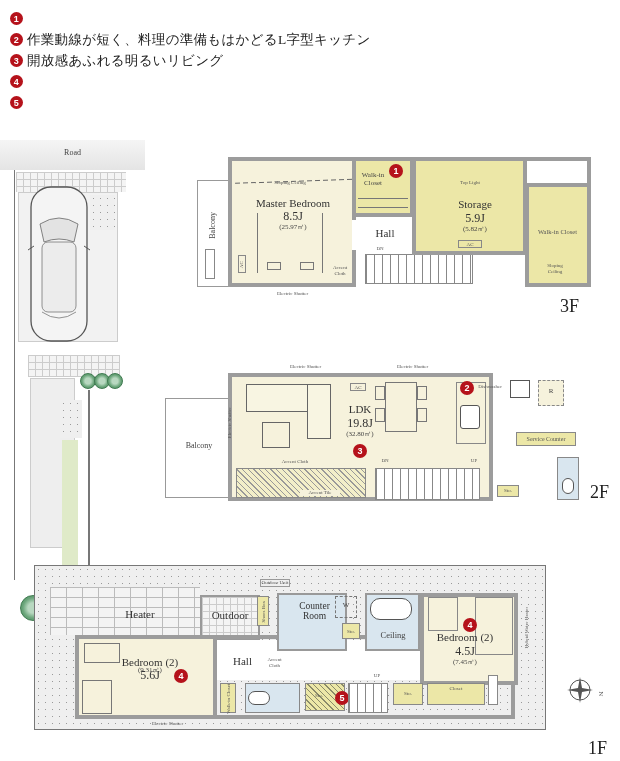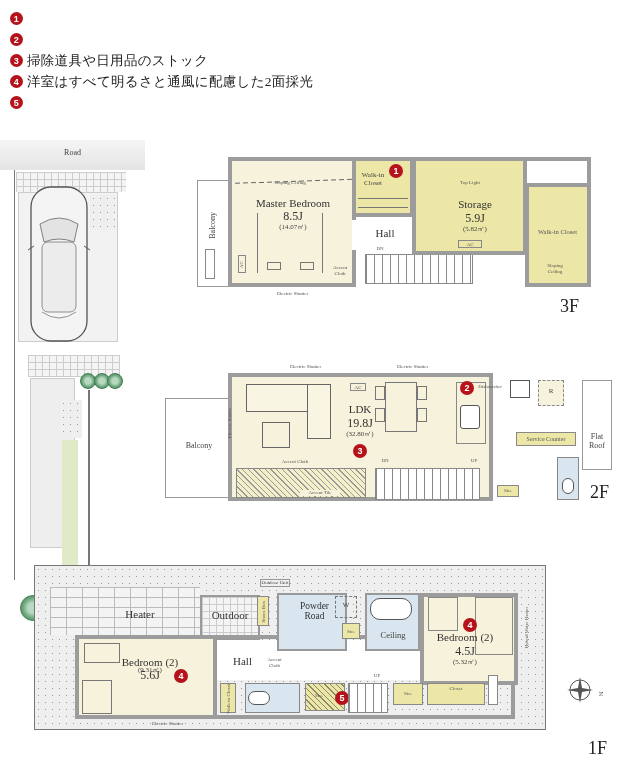--- a/index.html
+++ b/index.html
@@ -38,28 +38,28 @@
 </style>
 </head>
 <body>
 
 <div class="features">
   <div class="feature">
       <span class="num">1</span>
     </div>
   <div class="feature">
       <span class="num">2</span>
+      <span>作業動線が短く、料理の準備もはかどるL字型キッチン</span>
     </div>
   <div class="feature">
       <span class="num">3</span>
-      <span>掃除道具や日用品のストック</span>
+      <span>開放感あふれる明るいリビング</span>
     </div>
   <div class="feature">
       <span class="num">4</span>
-      <span>洋室はすべて明るさと通風に配慮した2面採光</span>
     </div>
   <div class="feature">
       <span class="num">5</span>
     </div>
 </div>
 
 <div class="abs" style="left:0;top:140px;width:145px;height:30px;background:linear-gradient(#f5f5f5,#e4e4e4);">
   <div class="lbl small" style="left:0;top:9px;width:145px;font-size:8px;">Road</div>
 </div>
 <div class="abs" style="left:14px;top:170px;width:125px;height:410px;border-left:1.5px solid #777;"></div>
@@ -92,21 +92,21 @@
   <div class="abs" style="left:7px;top:30px;width:35px;height:107px;border:1.5px solid #999;background:#fff;">
     <div class="lbl small" style="left:-20px;top:40px;width:70px;transform:rotate(-90deg);font-size:8px;">Balcony</div>
     <div class="abs" style="left:7px;top:68px;width:10px;height:30px;border:1px solid #888;"></div>
   </div>
 
   <div class="wall cream" style="left:38px;top:7px;width:128px;height:130px;"></div>
   <div class="lbl tiny" style="left:70px;top:30px;width:60px;">Sloping Ceiling</div>
   <div class="line" style="left:45px;top:28px;width:275px;height:1px;background:repeating-linear-gradient(90deg,#666 0 5px,transparent 5px 8px);transform:rotate(-2deg);"></div>
   <div class="lbl room-name" style="left:48px;top:47px;width:110px;">Master Bedroom</div>
   <div class="lbl room-j" style="left:48px;top:60px;width:110px;">8.5J</div>
-  <div class="lbl room-m" style="left:48px;top:74px;width:110px;">(14.07㎡)</div>
+  <div class="lbl room-m" style="left:48px;top:74px;width:110px;">(25.97㎡)</div>
 
   <div class="abs" style="left:67px;top:63px;width:66px;height:60px;border-left:1px solid #777;border-right:1px solid #777;"></div>
   <div class="abs" style="left:77px;top:112px;width:14px;height:8px;border:1px solid #777;"></div>
   <div class="abs" style="left:110px;top:112px;width:14px;height:8px;border:1px solid #777;"></div>
   <div class="abs" style="left:48px;top:105px;width:8px;height:18px;border:1px solid #888;">
       <div class="lbl tiny" style="left:-5px;top:6px;width:16px;transform:rotate(-90deg);">AC</div>
     </div>
   <div class="lbl tiny" style="left:137px;top:115px;width:26px;">Accent Cloth</div>
   <div class="lbl tiny" style="left:75px;top:141px;width:55px;">Electric Shutter</div>
 
@@ -183,23 +183,20 @@
   <div class="badge" style="left:300px;top:21px;">2</div>
   <div class="lbl tiny" style="left:315px;top:24px;width:30px;">Dishwasher</div>
   <div class="abs" style="left:350px;top:20px;width:20px;height:18px;border:1.5px solid #555;background:#fff;"></div>
   <div class="abs" style="left:378px;top:20px;width:26px;height:26px;border:1.5px dashed #888;background:#f6f2dc;">
     <div class="lbl small" style="left:0;top:7px;width:24px;">R</div>
   </div>
   <div class="abs yellow" style="left:356px;top:72px;width:60px;height:14px;border:1.5px solid #888;">
     <div class="lbl tiny" style="left:0;top:3px;width:58px;font-size:6px;">Service Counter</div>
   </div>
 
-  <div class="abs" style="left:422px;top:20px;width:30px;height:90px;border:1.5px solid #999;background:#fff;">
-    <div class="lbl small" style="left:0;top:52px;width:28px;font-size:8px;">Flat Roof</div>
-  </div>
 
   <div class="abs blue" style="left:397px;top:97px;width:22px;height:43px;border:1.5px solid #888;"></div>
   <div class="abs" style="left:402px;top:118px;width:12px;height:16px;border:1px solid #555;border-radius:6px;background:#fff;"></div>
   <div class="abs yellow" style="left:337px;top:125px;width:22px;height:12px;border:1px solid #888;">
     <div class="lbl tiny" style="left:0;top:2px;width:20px;">Sto.</div>
   </div>
   <div class="floor-label" style="left:430px;top:122px;">2F</div>
 </div>
 
 <div class="abs" style="left:30px;top:565px;width:590px;height:196px;">
@@ -232,39 +229,39 @@
   <div class="lbl tiny" style="left:232px;top:92px;width:25px;">Accent Cloth</div>
 
   <div class="abs yellow" style="left:190px;top:118px;width:16px;height:30px;border:1px solid #888;">
     <div class="lbl tiny" style="left:-10px;top:12px;width:36px;transform:rotate(-90deg);">Walk-in Closet</div>
   </div>
 
   <div class="abs blue" style="left:215px;top:118px;width:55px;height:30px;border:1.5px solid #888;"></div>
   <div class="abs" style="left:218px;top:126px;width:22px;height:14px;border:1px solid #555;border-radius:7px;background:#fff;"></div>
 
   <div class="abs blue" style="left:247px;top:28px;width:70px;height:58px;border:2px solid #999;"></div>
-  <div class="lbl room-name" style="left:262px;top:36px;width:45px;font-size:9.5px;">Powder Road</div>
+  <div class="lbl room-name" style="left:262px;top:36px;width:45px;font-size:9.5px;">Counter Room</div>
   <div class="abs" style="left:305px;top:31px;width:22px;height:22px;border:1px dashed #777;">
     <div class="lbl small" style="left:0;top:5px;width:20px;">W</div>
   </div>
   <div class="abs yellow" style="left:312px;top:58px;width:18px;height:16px;border:1px solid #888;">
     <div class="lbl tiny" style="left:0;top:5px;width:16px;">Sto.</div>
   </div>
 
   <div class="abs blue" style="left:335px;top:28px;width:55px;height:58px;border:2px solid #999;"></div>
   <div class="abs" style="left:340px;top:33px;width:42px;height:22px;border:1.5px solid #555;border-radius:10px;background:#fff;"></div>
   <div class="lbl small" style="left:338px;top:66px;width:50px;font-size:8.5px;">Ceiling</div>
 
   <div class="wall cream" style="left:390px;top:28px;width:98px;height:92px;"></div>
   <div class="abs" style="left:445px;top:32px;width:38px;height:58px;border:1px solid #888;"></div>
   <div class="abs" style="left:398px;top:32px;width:30px;height:34px;border:1px solid #888;"></div>
   <div class="badge" style="left:433px;top:53px;">4</div>
   <div class="lbl room-name" style="left:395px;top:66px;width:80px;">Bedroom (2)</div>
   <div class="lbl room-j" style="left:400px;top:80px;width:70px;">4.5J</div>
-  <div class="lbl room-m" style="left:400px;top:94px;width:70px;">(5.32㎡)</div>
+  <div class="lbl room-m" style="left:400px;top:94px;width:70px;">(7.45㎡)</div>
   <div class="lbl tiny" style="left:462px;top:60px;width:70px;transform:rotate(-90deg);">Hybrid Water Heater</div>
 
   <div class="abs hatch-y" style="left:275px;top:118px;width:40px;height:28px;border:1.5px solid #888;"></div>
   <div class="lbl tiny" style="left:280px;top:128px;width:18px;">Sto.</div>
   <div class="badge" style="left:305px;top:126px;">5</div>
 
   <div class="lbl tiny" style="left:340px;top:108px;width:14px;">UP</div>
   <div class="abs stairs" style="left:318px;top:118px;width:40px;height:30px;"></div>
 
   <div class="abs yellow" style="left:363px;top:118px;width:30px;height:22px;border:1.5px solid #888;">

